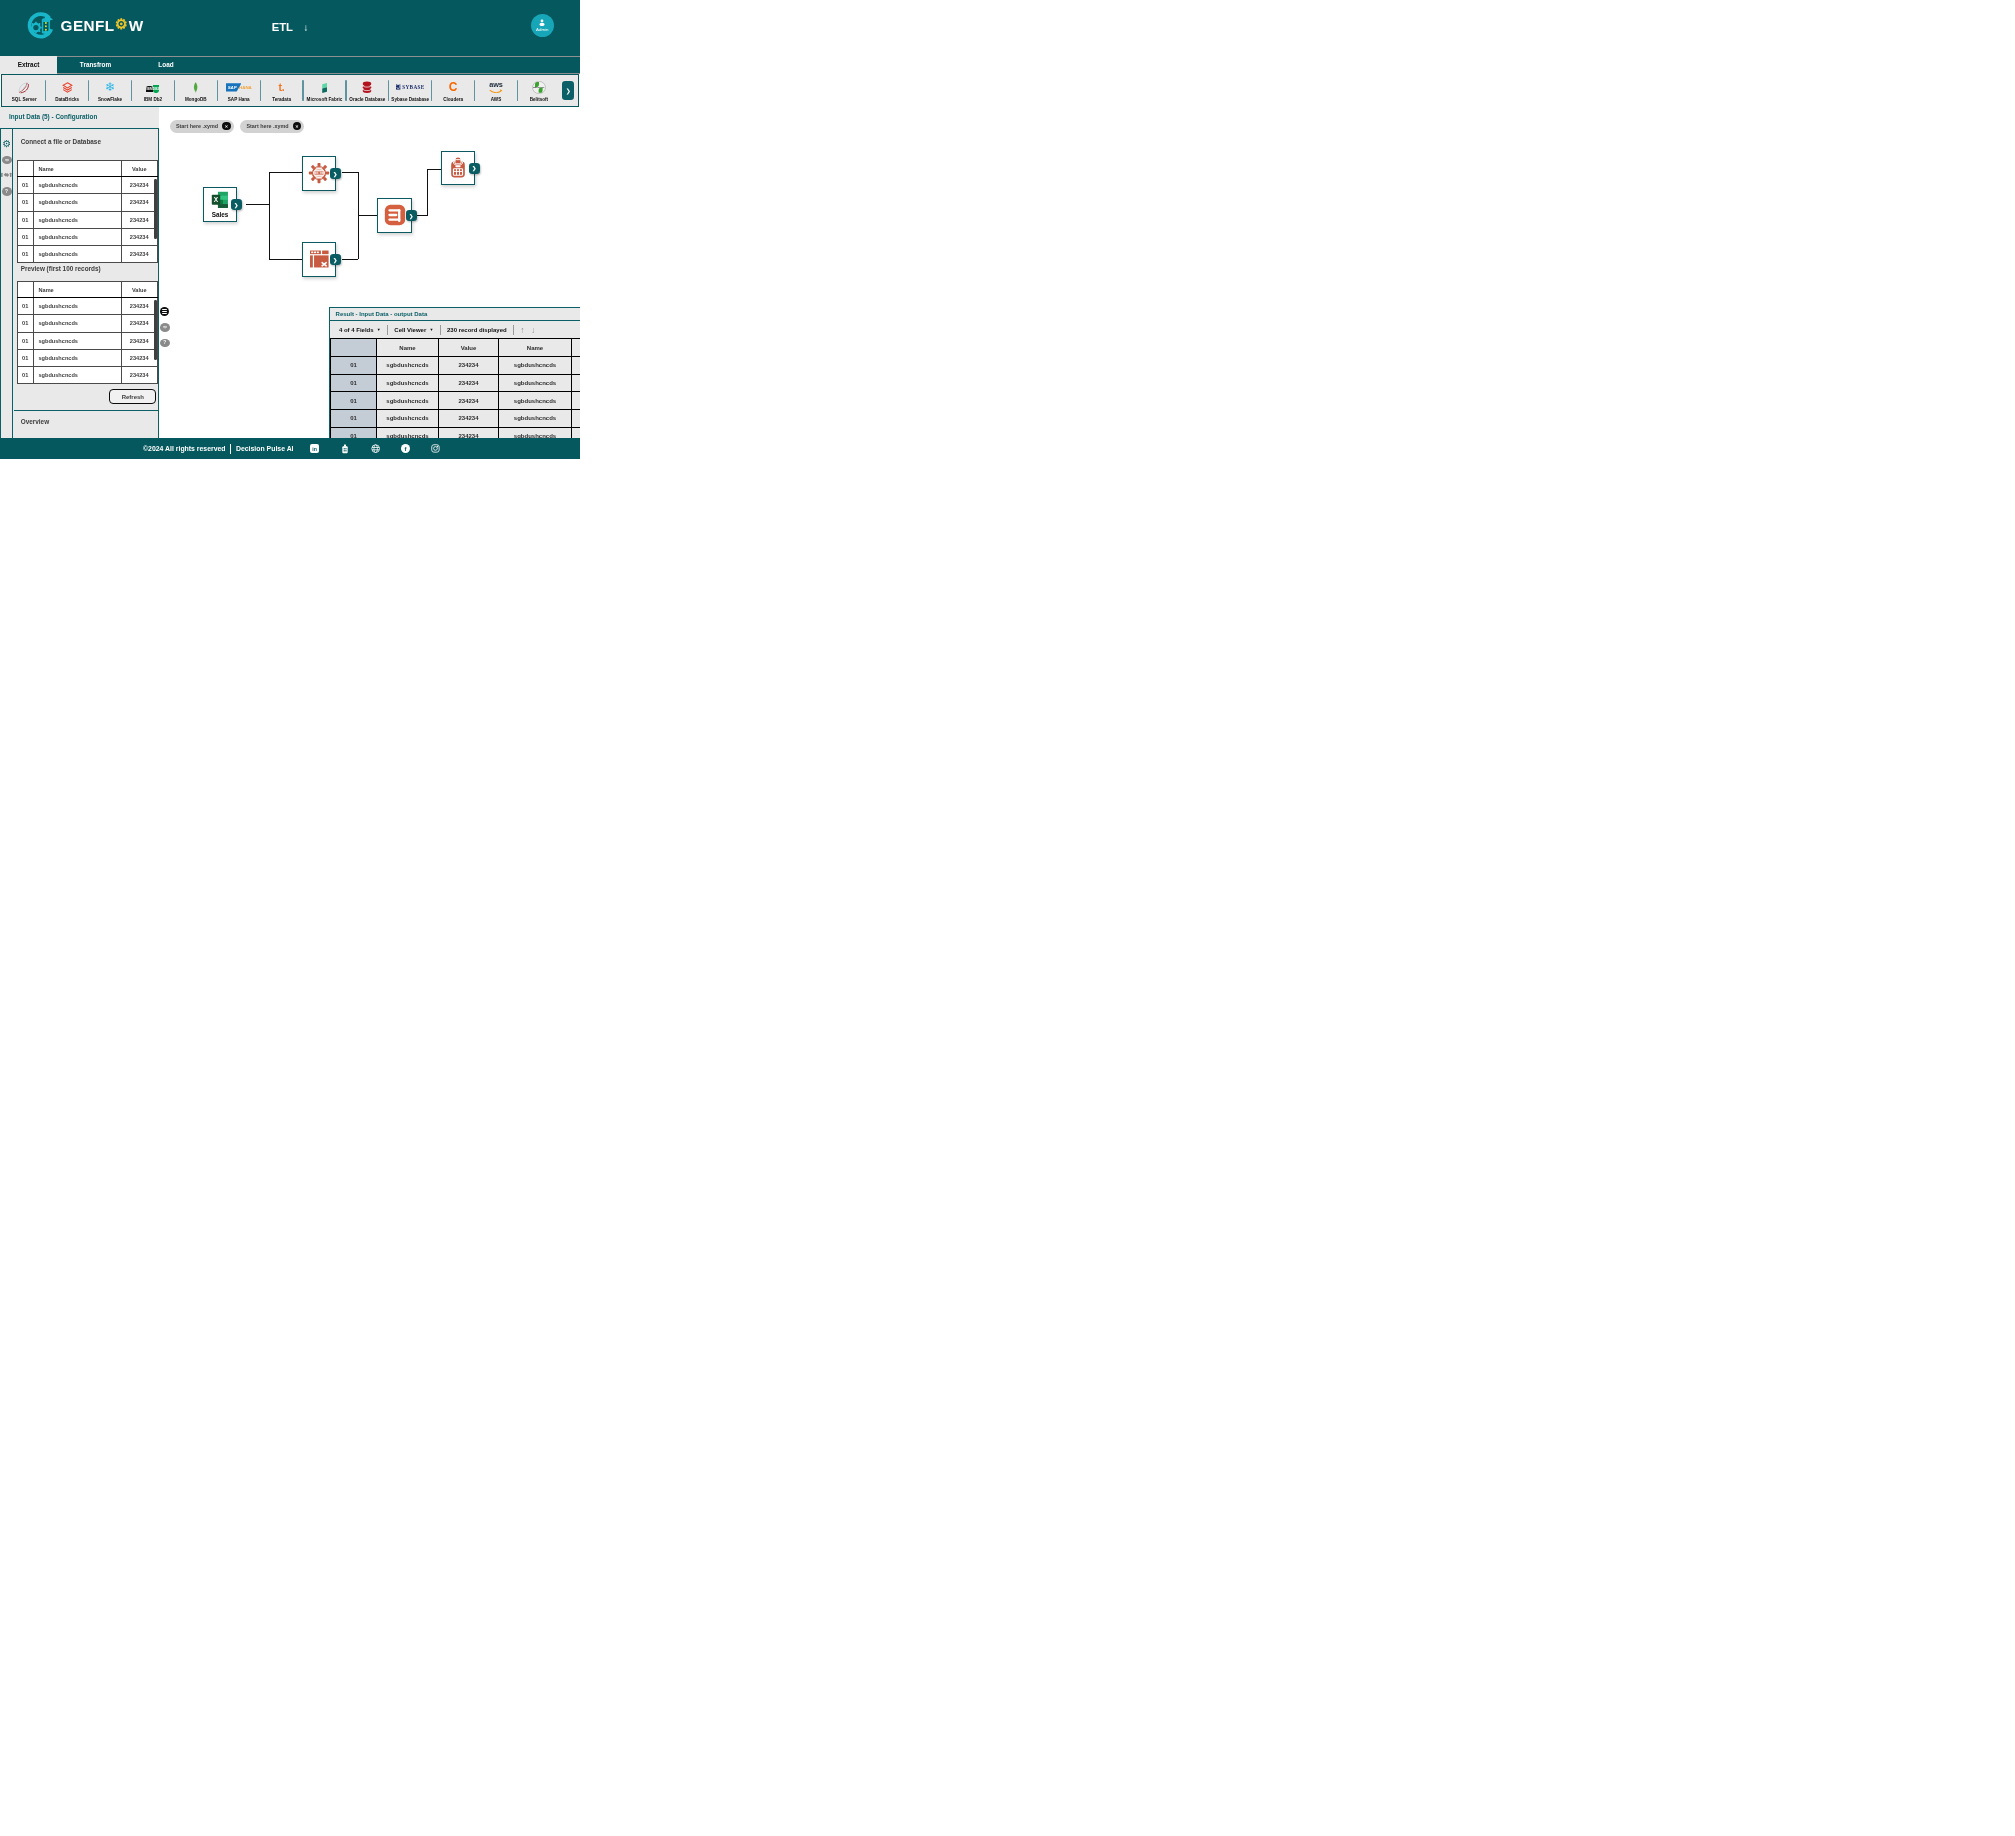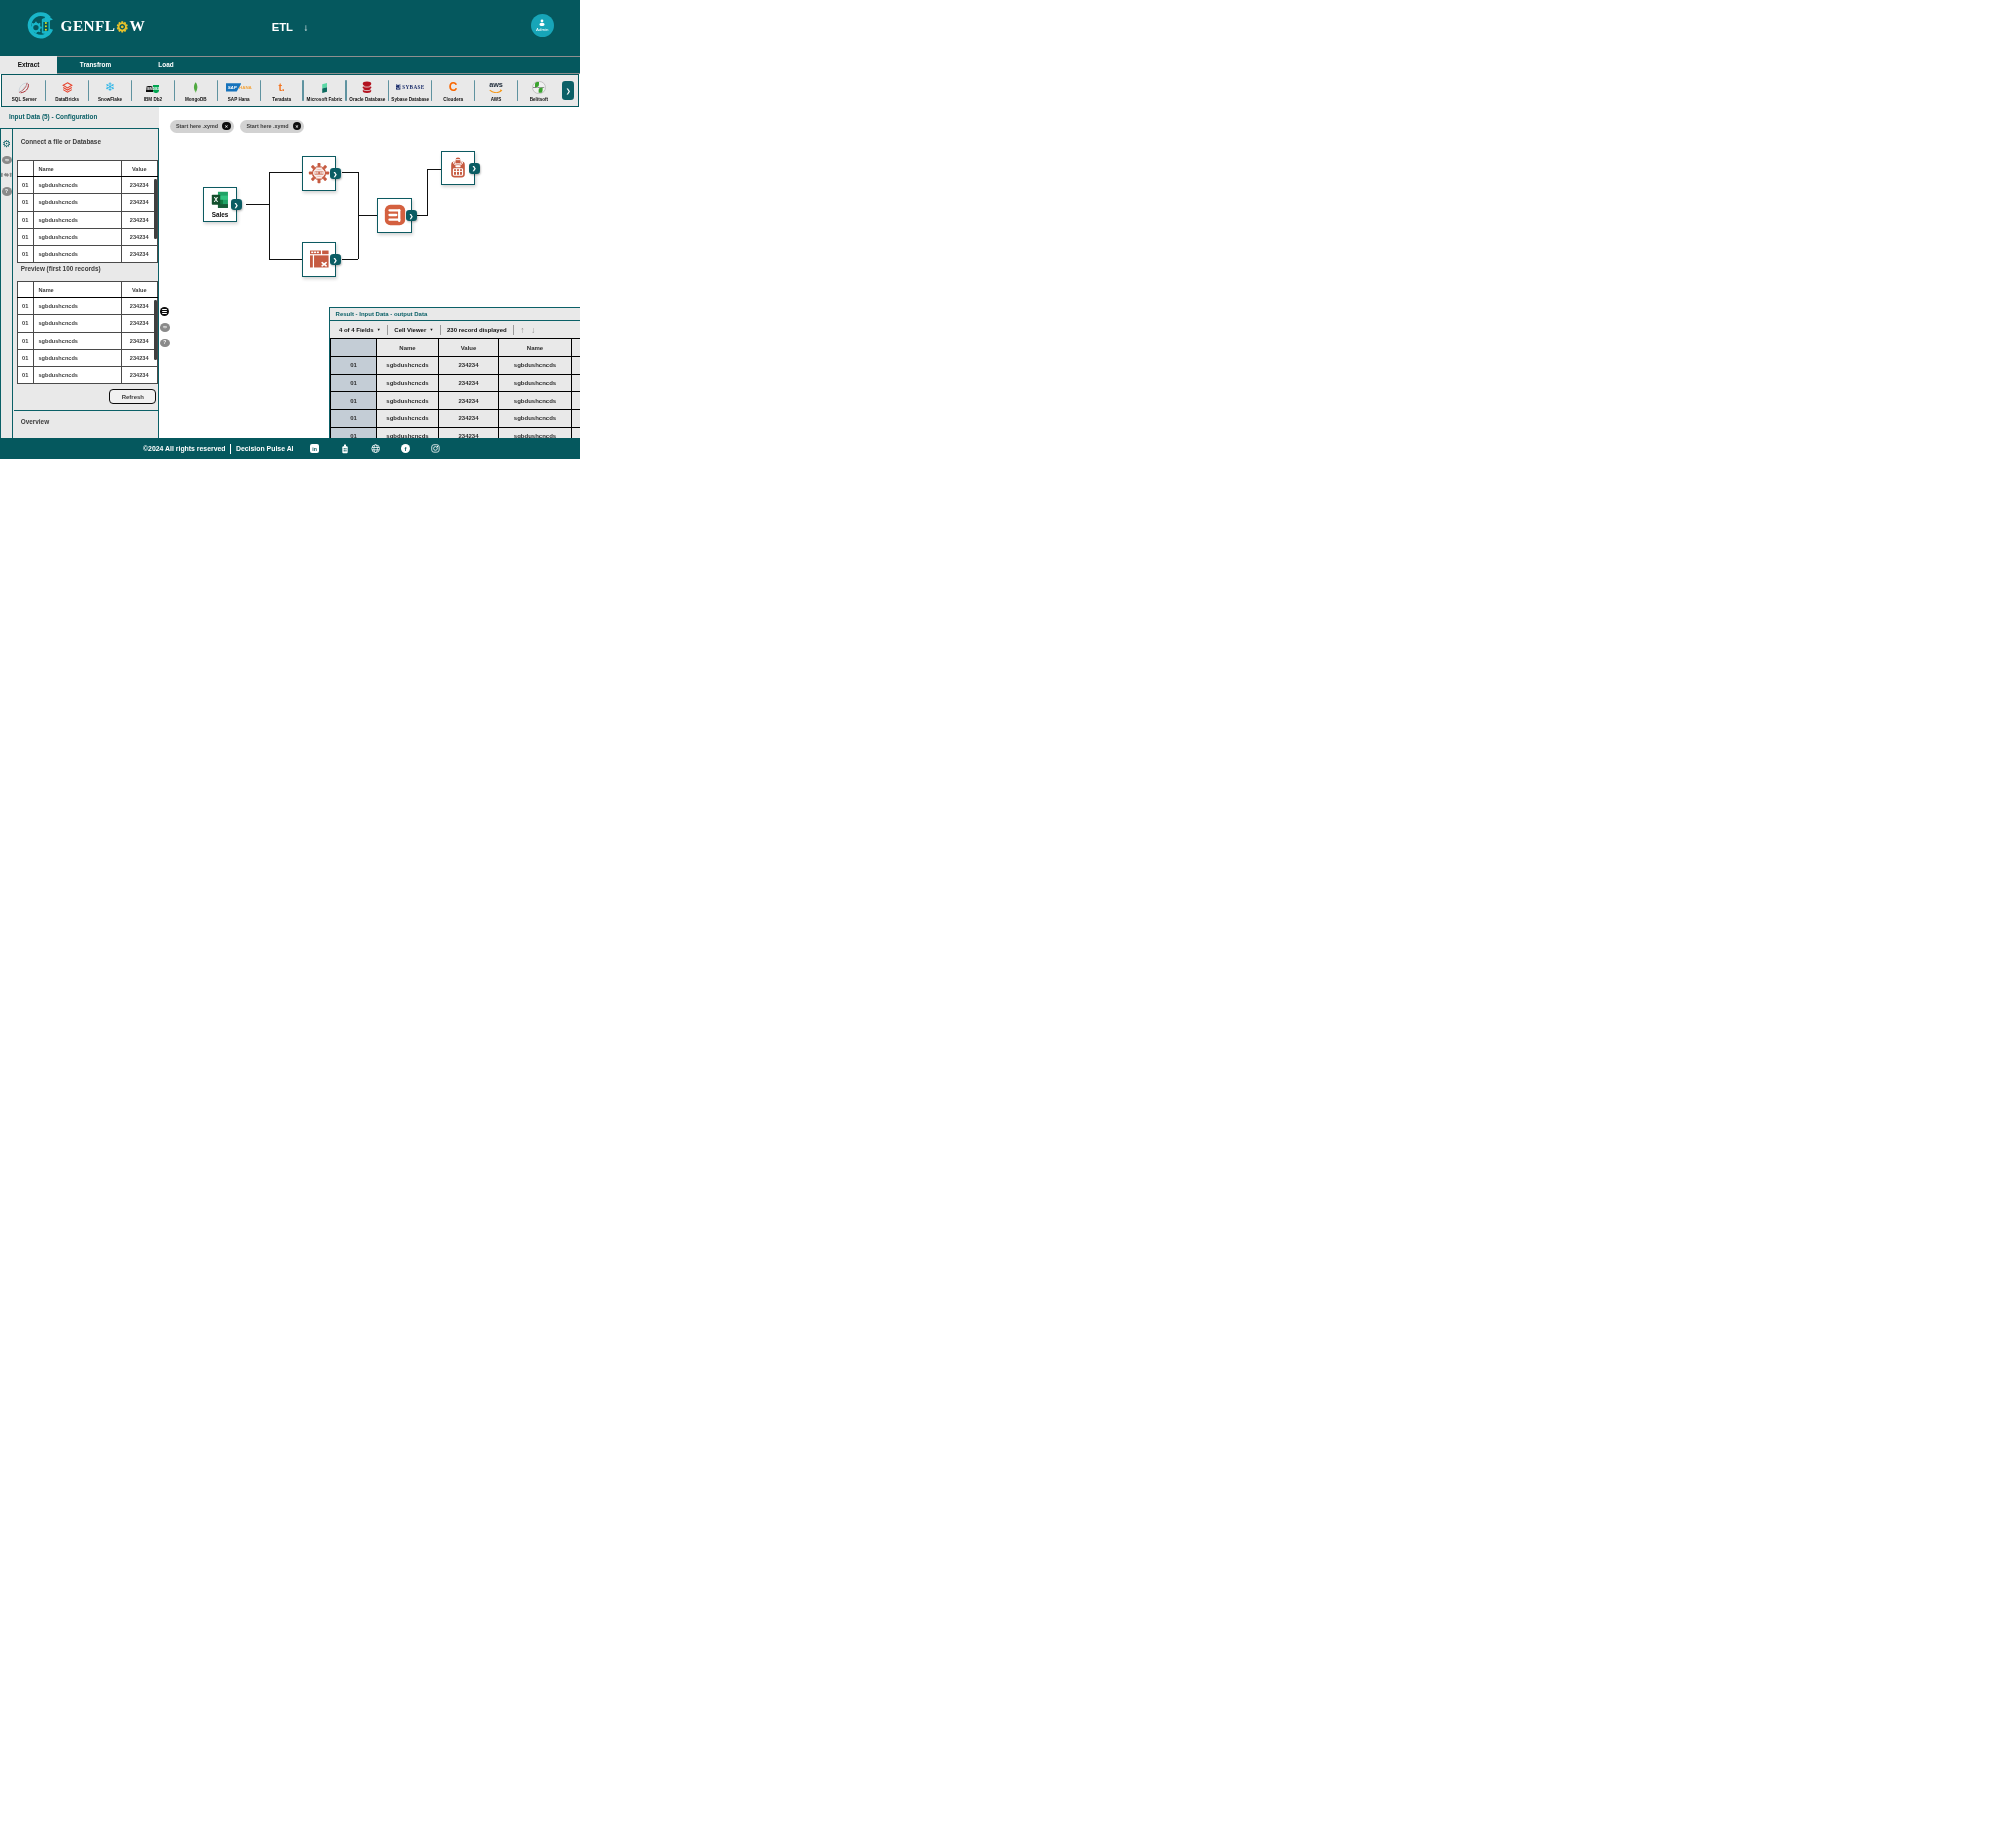--- a/index.html
+++ b/index.html
@@ -3,21 +3,21 @@
 <meta charset="utf-8">
 <style>
   html,body{margin:0;padding:0;background:#fff;}
   *{box-sizing:border-box;}
   .app{position:relative;width:580px;height:459px;overflow:hidden;background:#fff;
        font-family:"Liberation Sans",sans-serif;}
 
   
   .header{position:absolute;top:0;left:0;right:0;height:56px;background:#05585e;}
   .logo{position:absolute;left:26px;top:10.5px;display:flex;align-items:center;gap:5.6px;}
-  .brand{color:#fff;font-size:15.3px;font-weight:bold;letter-spacing:0.4px;display:flex;align-items:flex-end;font-family:Liberation Serif, serif;}
+  .brand{color:#fff;font-size:15.3px;font-weight:bold;letter-spacing:0.4px;display:flex;align-items:flex-start;}
   .brand .gear-o{color:#e9c32a;font-size:14.5px;margin:0 0.4px;line-height:1;}
   .app-title{position:absolute;left:50%;top:21px;transform:translateX(-50%);color:#fff;
              font-size:11.3px;font-weight:bold;display:flex;align-items:center;gap:10.5px;}
   .app-title .dn{font-size:9.7px;font-weight:normal;}
   .admin-btn{position:absolute;right:26px;top:13.7px;width:23.4px;height:23.4px;border-radius:50%;
              background:#17a5b8;color:#fff;display:flex;flex-direction:column;align-items:center;
              justify-content:center;font-size:4.4px;gap:0.4px;cursor:pointer;}
 
   
   .tabbar{position:absolute;top:56px;left:0;right:0;height:17.7px;background:#e9e9e9;}

